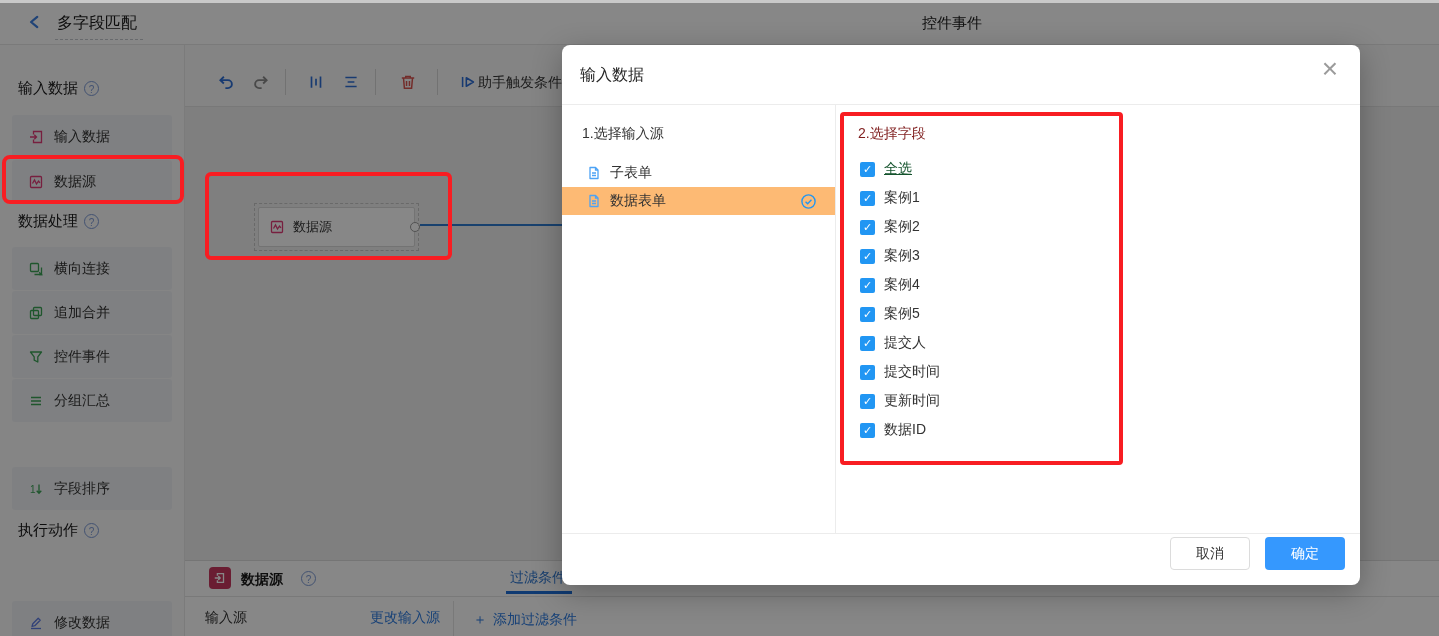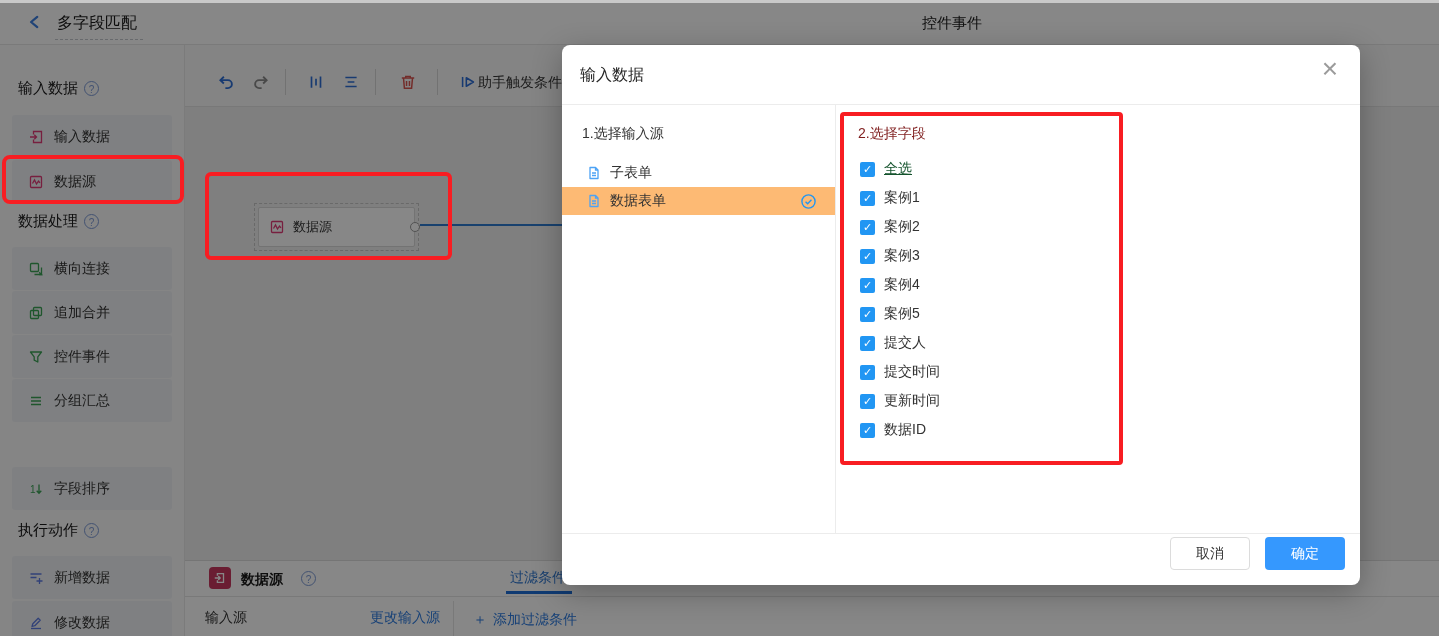--- a/index.html
+++ b/index.html
@@ -177,28 +177,20 @@
             <path d="M11 3.5v8.5M8.7 9.8L11 12.2l2.3-2.4"></path>
           </svg>
       </span>
       <span>字段排序</span>
     </div>
 
     <div class="sec-title" style="top:476px;">
       <span>执行动作</span>
       <span class="help">?</span>
     </div>
-    <div class="side-item" style="top:511px;">
-      <span class="ic actblue">
-        <svg width="16" height="16" viewBox="0 0 16 16" fill="none" stroke="currentColor" stroke-width="1.3">
-            <path d="M2.5 4h11M2.5 7.5h6M11.5 8v6M8.5 11h6"></path>
-          </svg>
-      </span>
-      <span>新增数据</span>
-    </div>
     <div class="side-item" style="top:556px;">
       <span class="ic actblue">
         <svg width="16" height="16" viewBox="0 0 16 16" fill="none" stroke="currentColor" stroke-width="1.3">
             <path d="M3 13.5h10"></path>
             <path d="M4 11.5l.8-2.8 5.4-5.4 2 2-5.4 5.4z" stroke-linejoin="round"></path>
           </svg>
       </span>
       <span>修改数据</span>
     </div>
   </div>

